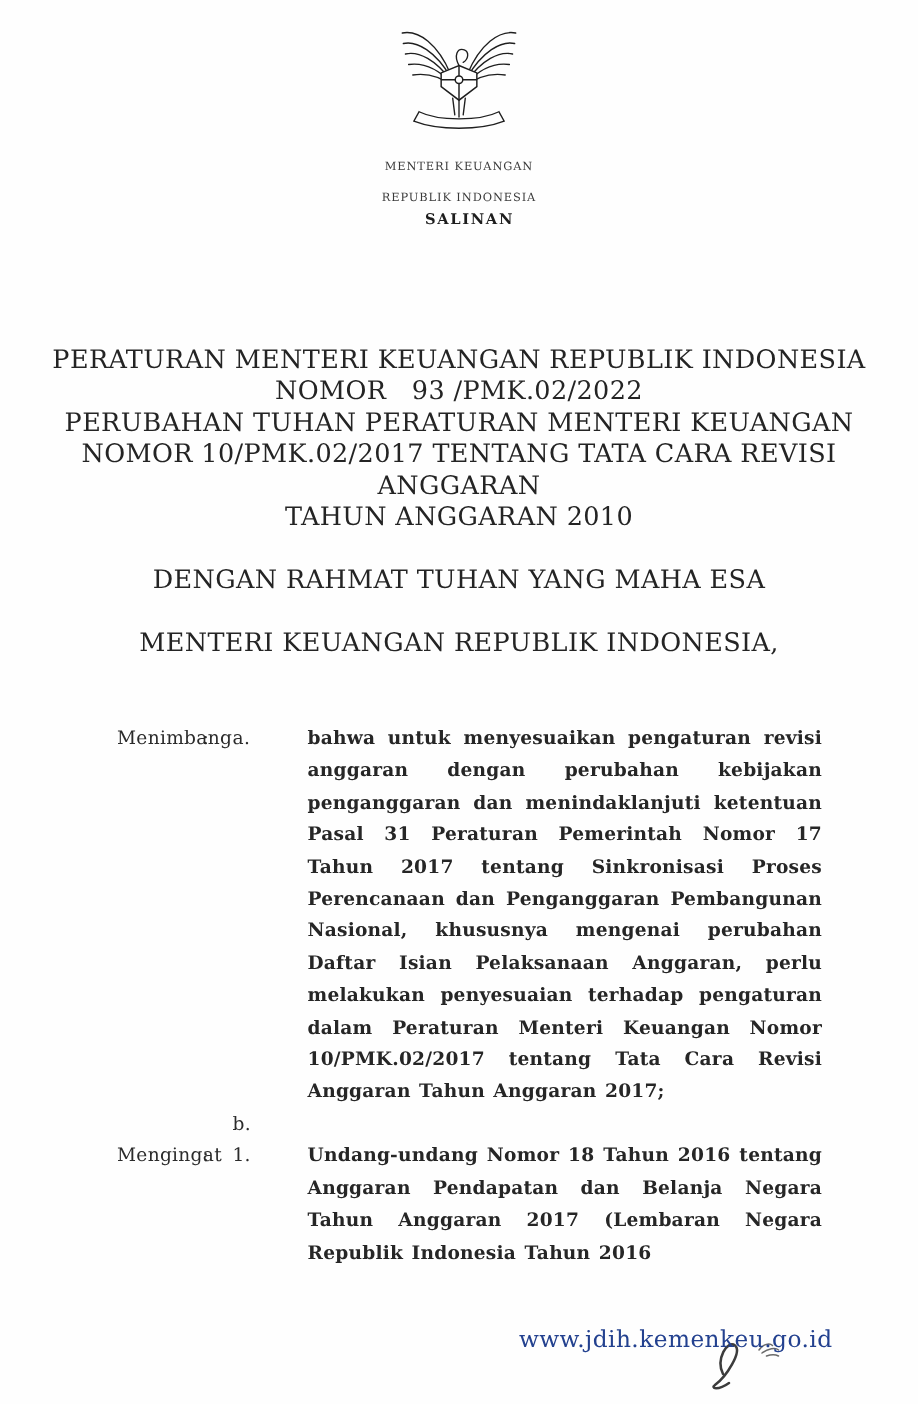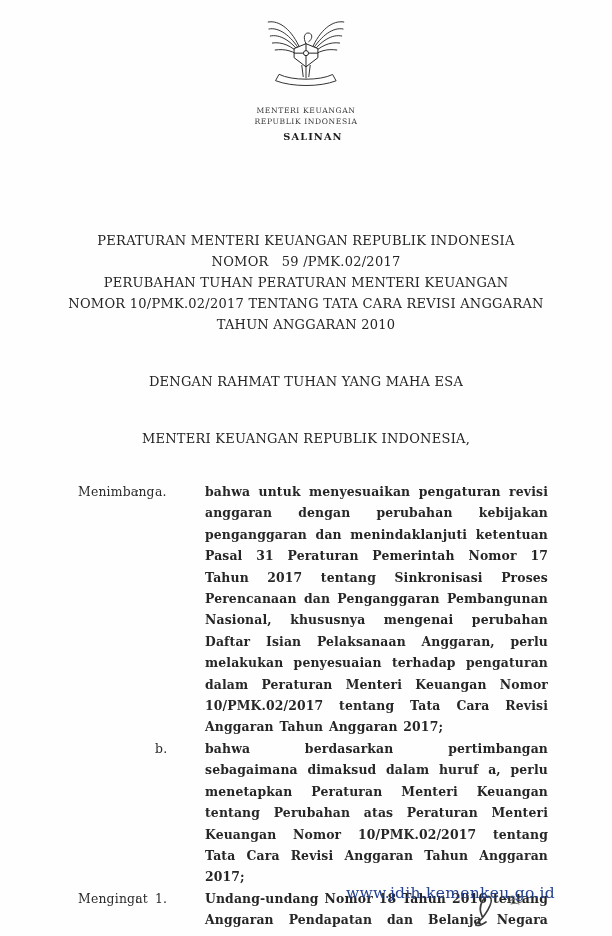--- a/index.html
+++ b/index.html
@@ -11,35 +11,35 @@
     position: relative;
     overflow: hidden;
   }
   .page { position: absolute; inset: 0; background: #fefefe; }
 
   
   .letterhead { position: absolute; top: 12px; left: 0; right: 0; text-align: center; }
   .emblem { display: inline-block; line-height: 0; }
   .ministry-line {
     font-size: 7.6px; letter-spacing: 0.6px; line-height: 9.5px;
-    color: #3a3a3a; margin-top: 1px;
+    color: #3a3a3a; margin-top: 11px;
   }
   .ministry-line.first { margin-top: 14px; }
   .salinan {
     font-weight: bold; font-size: 9.8px; letter-spacing: 1.1px;
     color: #1d1d1d; margin-top: 5px; padding-left: 14px;
   }
 
   
   .title-block { position: absolute; top: 230px; left: 0; right: 0; text-align: center; }
   .title-line {
-    font-size: 13px; line-height: 21px; letter-spacing: 0.25px;
+    font-size: 17px; line-height: 21px; letter-spacing: 0.25px;
     white-space: pre-wrap; color: #242424;
   }
-  .title-line.spaced-above { margin-top: 36px; }
+  .title-line.spaced-above { margin-top: 21px; }
 
   
   .body-block { position: absolute; top: 481px; left: 78px; right: 64px; }
   .row { display: flex; align-items: flex-start; }
   .c-label  { width: 57px; flex: 0 0 57px; font-size: 12.4px; line-height: 21.4px; letter-spacing: 0.2px; }
   .c-colon  { width: 20px; flex: 0 0 20px; font-size: 12.4px; line-height: 21.4px; }
   .c-marker { width: 50px; flex: 0 0 50px; font-size: 12.4px; line-height: 21.4px; letter-spacing: 0.2px; }
   .c-text {
     flex: 1 1 auto; font-size: 12.4px; line-height: 21.4px;
     text-align: justify; text-justify: inter-word;
@@ -93,42 +93,41 @@
         </g>
       </svg>
     </span>
     <div class="ministry-line first">MENTERI KEUANGAN</div>
     <div class="ministry-line">REPUBLIK INDONESIA</div>
     <div class="salinan">SALINAN</div>
   </header>
 
   <section class="title-block">
     <div class="title-line">PERATURAN MENTERI KEUANGAN REPUBLIK INDONESIA</div>
-    <div class="title-line">NOMOR   59 /PMK.02/2017</div>
+    <div class="title-line">NOMOR   93 /PMK.02/2022</div>
     <div class="title-line">PERUBAHAN TUHAN PERATURAN MENTERI KEUANGAN</div>
     <div class="title-line">NOMOR 10/PMK.02/2017 TENTANG TATA CARA REVISI ANGGARAN</div>
     <div class="title-line">TAHUN ANGGARAN 2010</div>
     <div class="title-line spaced-above">DENGAN RAHMAT TUHAN YANG MAHA ESA</div>
     <div class="title-line spaced-above">MENTERI KEUANGAN REPUBLIK INDONESIA,</div>
   </section>
 
   <section class="body-block">
 
     <div class="row">
       <div class="c-label">Menimbang</div>
       <div class="c-colon">:</div>
       <div class="c-marker">a.</div>
       <div class="c-text">bahwa untuk menyesuaikan pengaturan revisi anggaran dengan perubahan kebijakan penganggaran dan menindaklanjuti ketentuan Pasal 31 Peraturan Pemerintah Nomor 17 Tahun 2017 tentang Sinkronisasi Proses Perencanaan dan Penganggaran Pembangunan Nasional, khususnya mengenai perubahan Daftar Isian Pelaksanaan Anggaran, perlu melakukan penyesuaian terhadap pengaturan dalam Peraturan Menteri Keuangan Nomor 10/PMK.02/2017 tentang Tata Cara Revisi Anggaran Tahun Anggaran 2017;</div>
     </div>
 
     <div class="row">
       <div class="c-label"></div>
       <div class="c-colon"></div>
       <div class="c-marker">b.</div>
-      <div class="c-text">bahwa berdasarkan pertimbangan sebagaimana dimaksud dalam huruf a, perlu menetapkan Peraturan Menteri Keuangan tentang Perubahan atas Peraturan Menteri Keuangan Nomor 10/PMK.02/2017 tentang Tata Cara Revisi Anggaran Tahun Anggaran 2017;</div>
     </div>
 
     <div class="row">
       <div class="c-label">Mengingat</div>
       <div class="c-colon">:</div>
       <div class="c-marker">1.</div>
       <div class="c-text">Undang-undang Nomor 18 Tahun 2016 tentang Anggaran Pendapatan dan Belanja Negara Tahun Anggaran 2017 (Lembaran Negara Republik Indonesia Tahun 2016</div>
     </div>
 
   </section>

